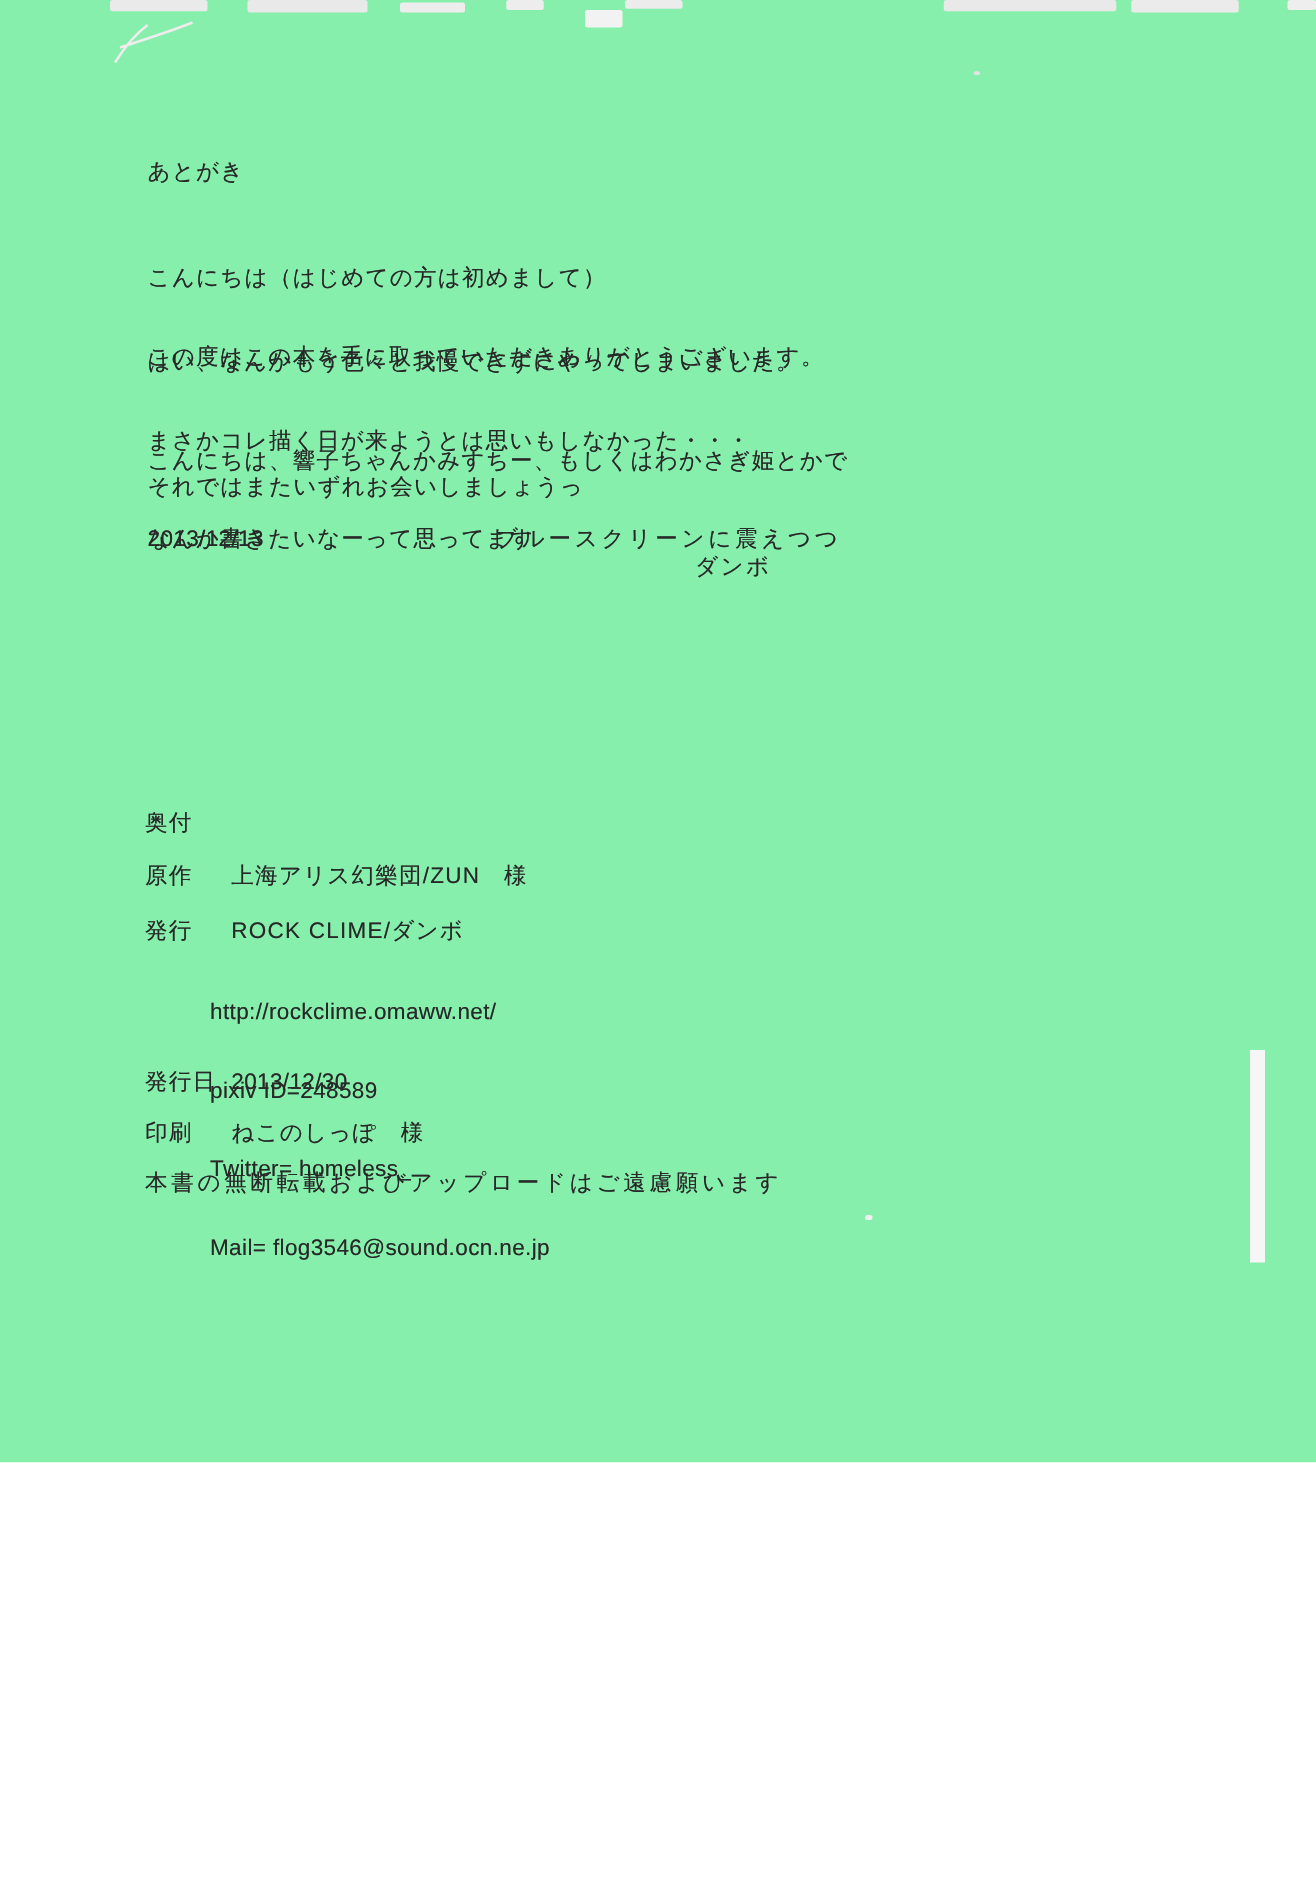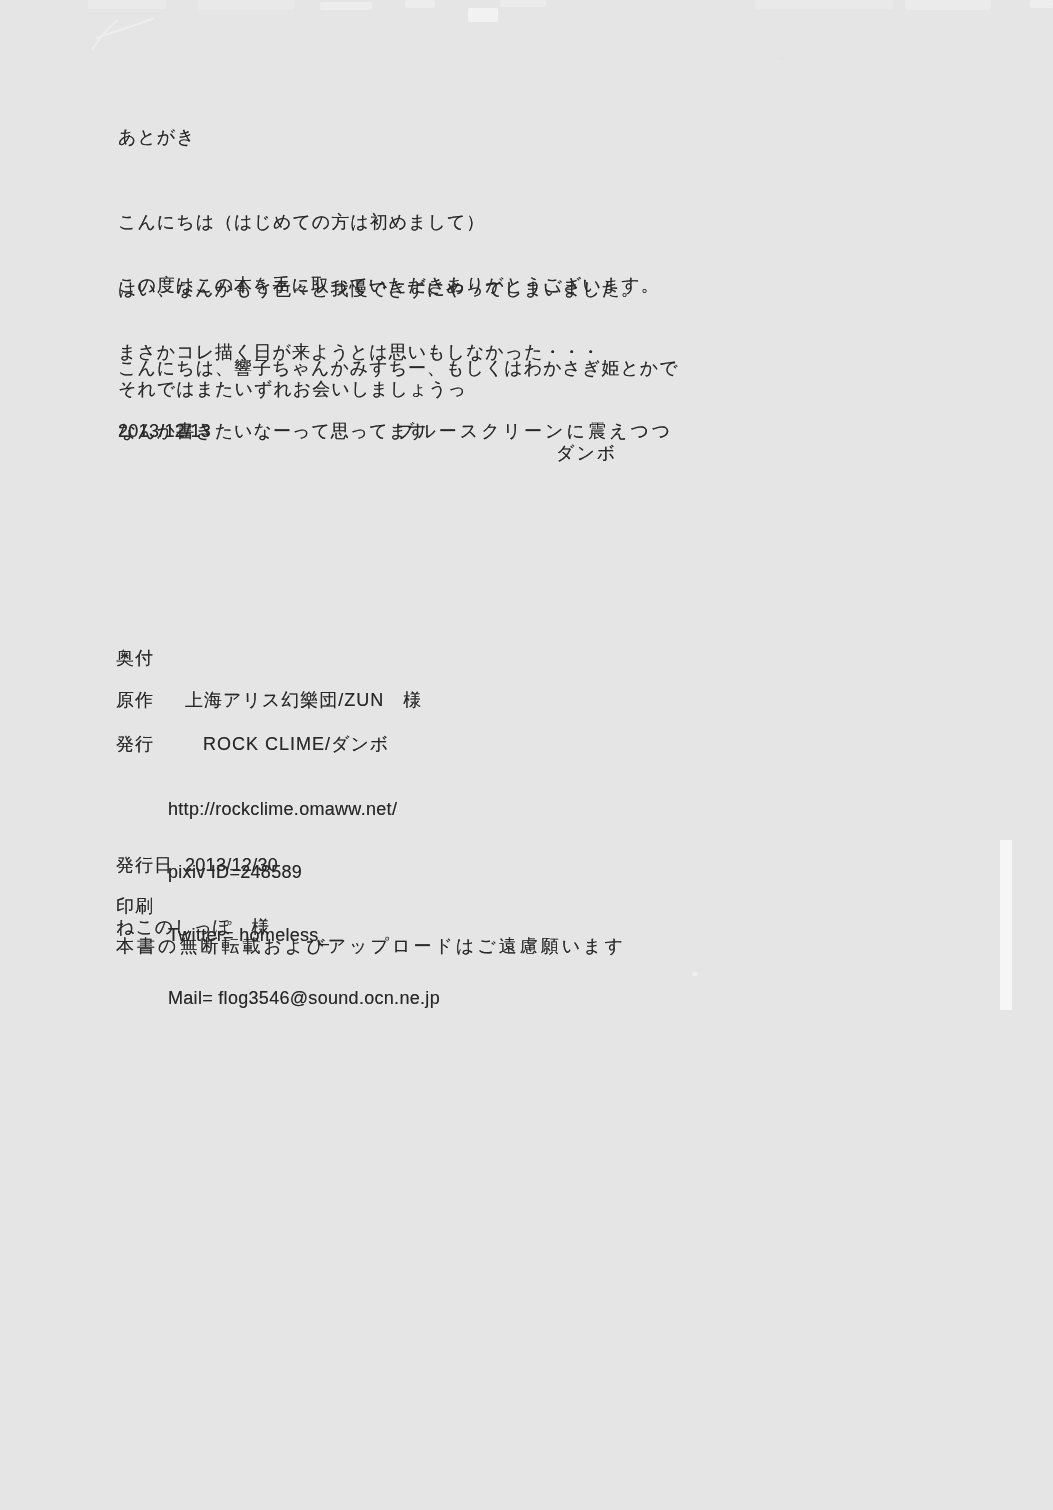--- a/index.html
+++ b/index.html
@@ -3,22 +3,22 @@
 <meta charset="utf-8">
 <style>
   html, body {
     margin: 0;
     padding: 0;
     background: #ffffff;
   }
   .page {
     position: relative;
     width: 1053px;
-    height: 1510px;
-    background: #e5e5e5;
+    height: 1170px;
+    background: #86efac;
     overflow: hidden;
     font-family: "Liberation Sans", "DejaVu Sans", sans-serif;
     color: #262626;
   }
   .txt {
     position: absolute;
     font-size: 18px;
     line-height: 21px;
     letter-spacing: 1px;
     white-space: pre;
@@ -37,24 +37,24 @@
   .body2             { left: 118px; top: 316px; }
   .closing           { left: 118px; top: 379px; }
   .date-line         { left: 118px; top: 421px; }
   .sig-1             { left: 396px; top: 421px; letter-spacing: 3px; }
   .sig-2             { left: 556px; top: 443px; letter-spacing: 2px; }
 
   
   .colophon-title    { left: 116px; top: 648px; }
   .row               { left: 116px; display: flex; }
   .row-original      { top: 690px; }
-  .row-publisher     { top: 734px; gap: 18px; }
+  .row-publisher     { top: 734px; }
   .publisher-details { left: 168px; top: 757px; }
   .row-pubdate       { top: 855px; }
-  .row-printer       { top: 896px; flex-direction: column; }
+  .row-printer       { top: 896px; }
   .notice            { left: 116px; top: 936px; letter-spacing: 3px; }
 
   .row .label {
     display: inline-block;
     min-width: 69px;
   }
 
   
   .artifact {
     position: absolute;

